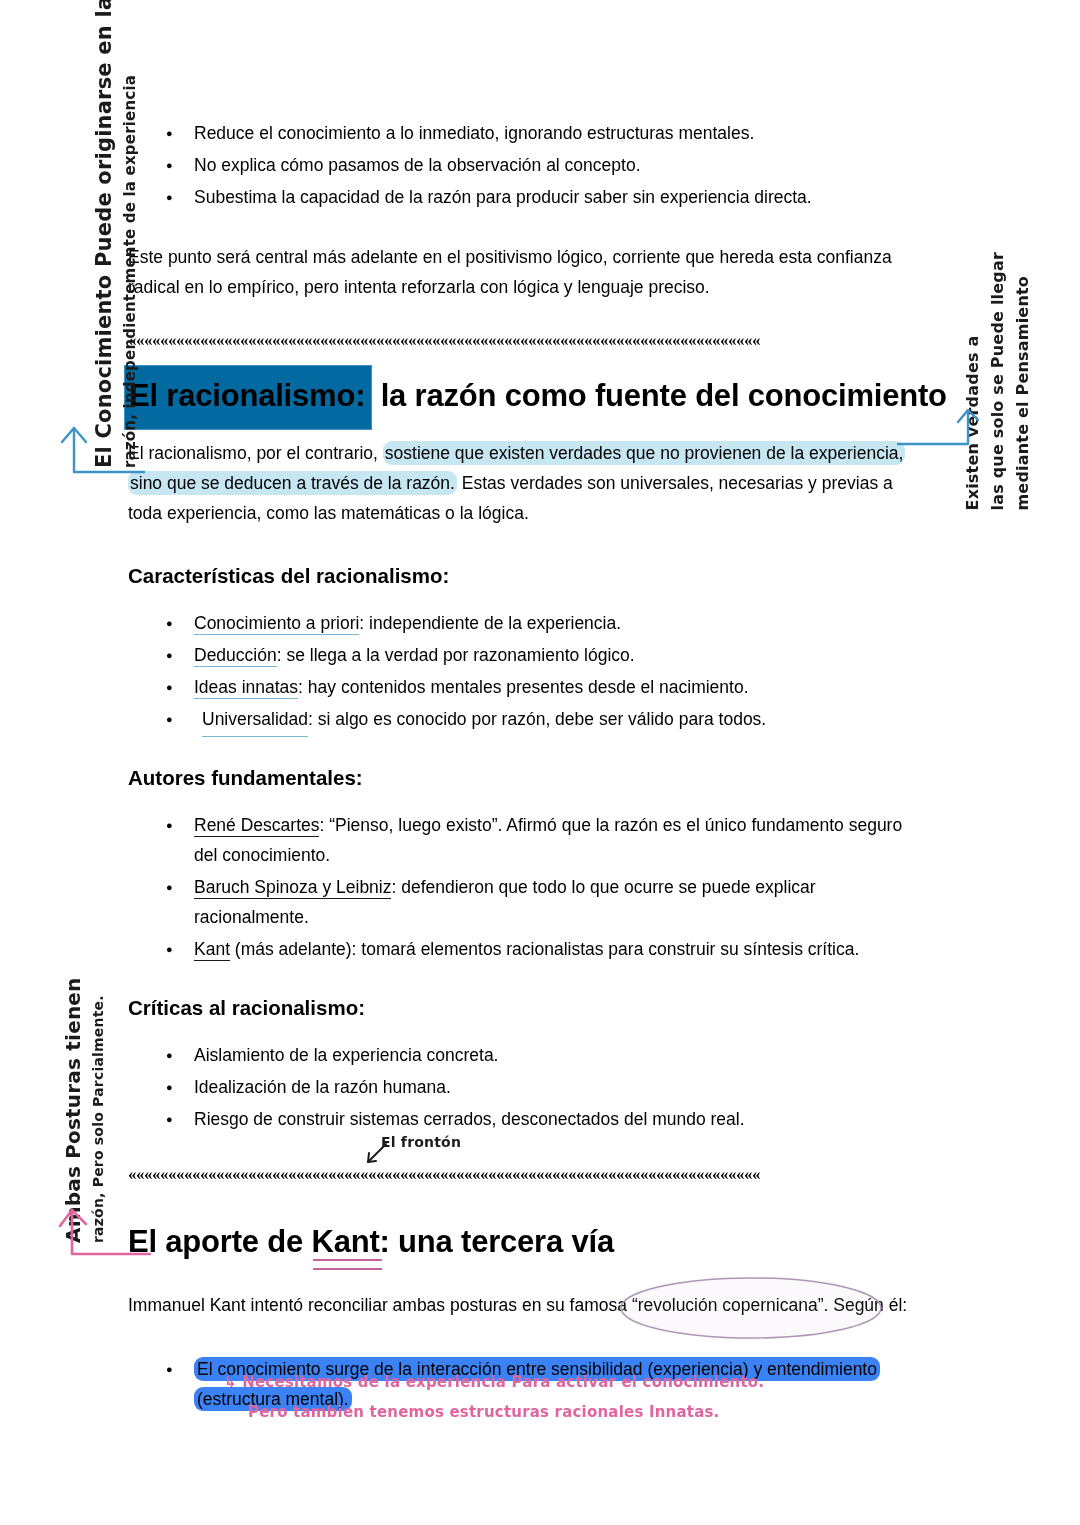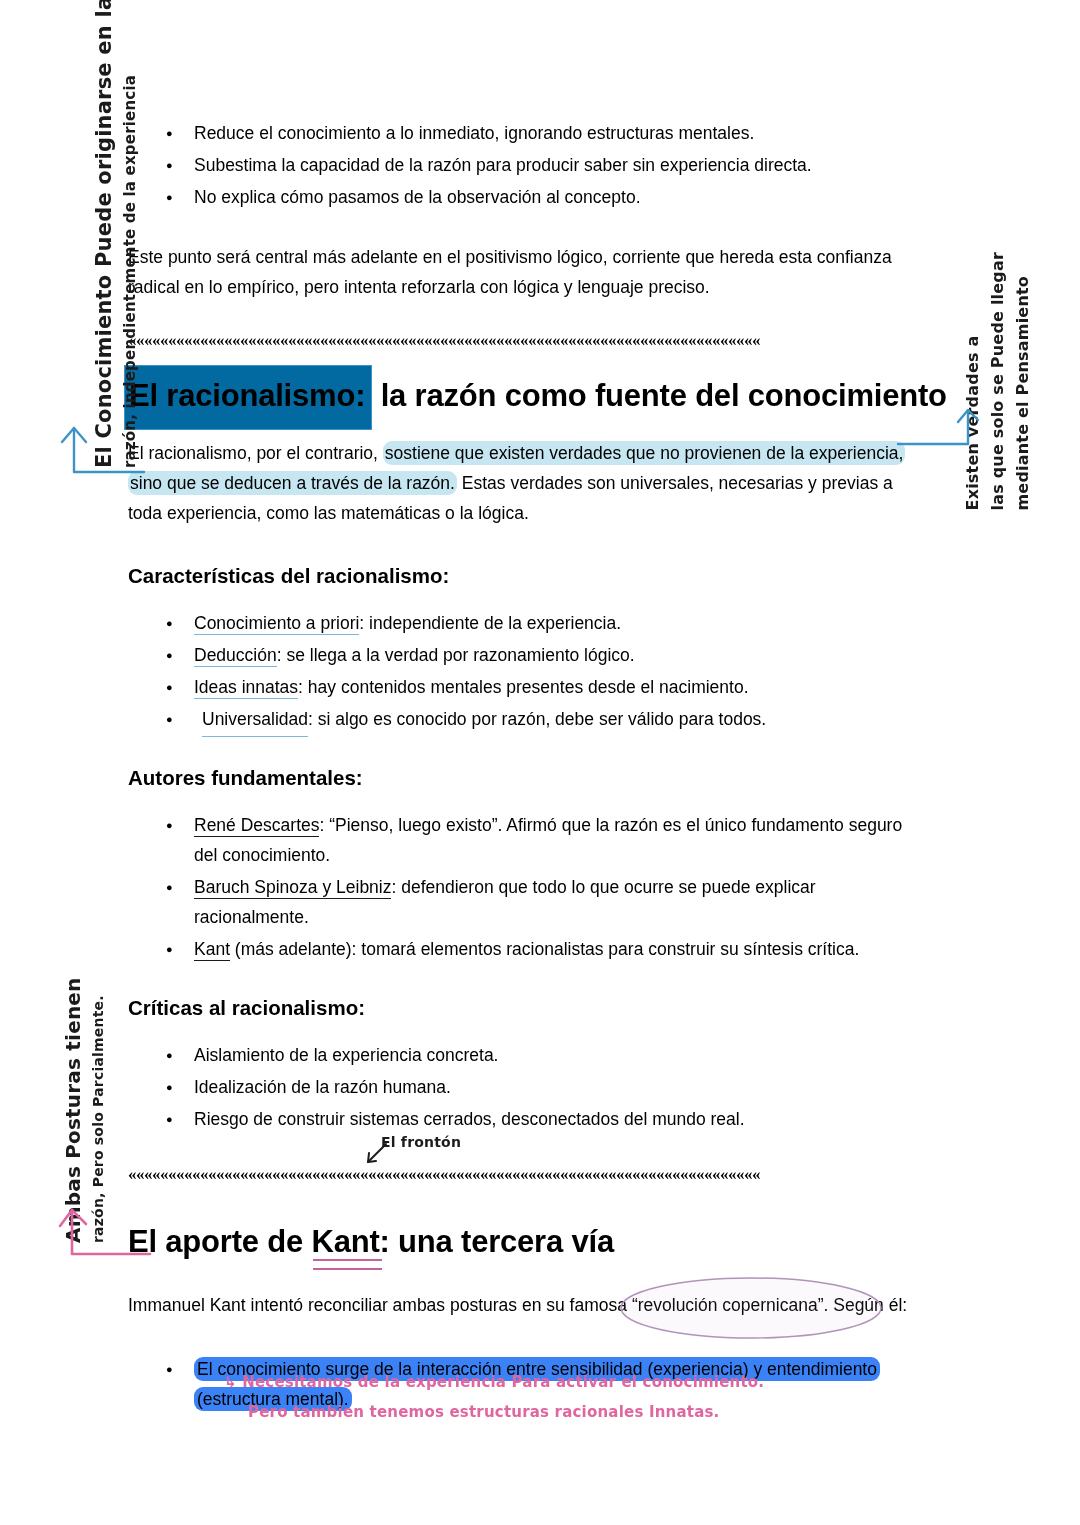--- a/index.html
+++ b/index.html
@@ -236,22 +236,22 @@
 </style>
 </head>
 <body>
 
 <div id="page">
 
   <div id="doc">
 
     <ul class="bullets">
       <li><span>Reduce el conocimiento a lo inmediato, ignorando estructuras mentales.</span></li>
+      <li><span>No explica cómo pasamos de la observación al concepto.</span></li>
       <li><span>Subestima la capacidad de la razón para producir saber sin experiencia directa.</span></li>
-      <li><span>No explica cómo pasamos de la observación al concepto.</span></li>
     </ul>
 
     <div class="gap-28"></div>
 
     <p class="para">Este punto será central más adelante en el positivismo lógico, corriente que hereda esta confianza radical en lo empírico, pero intenta reforzarla con lógica y lenguaje preciso.</p>
 
     <div class="gap-28"></div>
 
     <div class="separator">«««««««««««««««««««««««««««««««««««««««««««««««««««««««««««««««««««««««««««««««</div>
 

